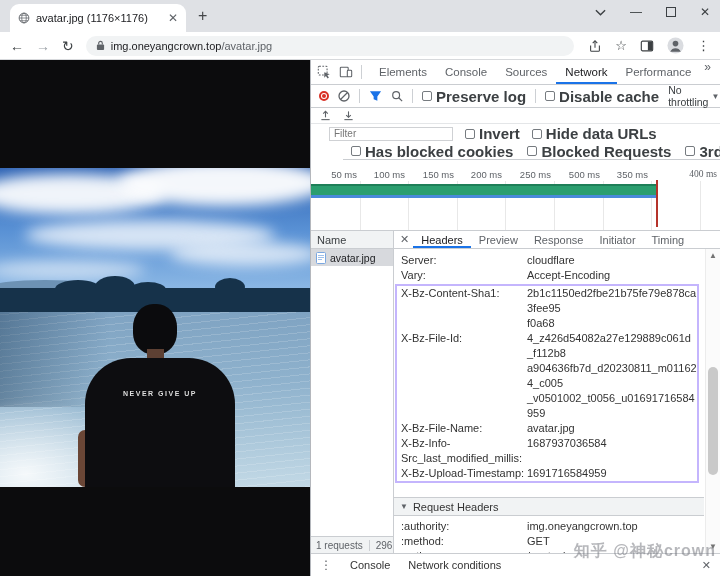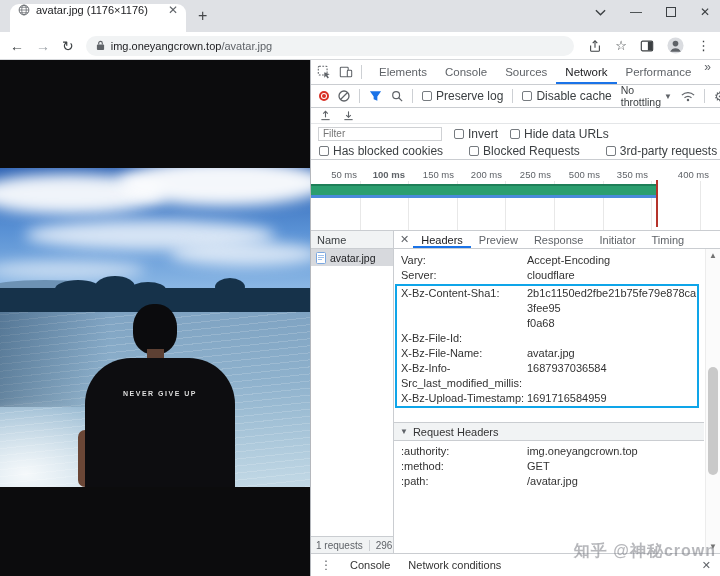--- a/index.html
+++ b/index.html
@@ -2,21 +2,21 @@
 <html><head>
 <meta charset="utf-8">
 <style>
   * { box-sizing: border-box; margin: 0; padding: 0; }
   html,body { width:720px; height:576px; overflow:hidden; background:#fff;
               font-family:"Liberation Sans", sans-serif; }
 
   
   .tabstrip { height:32px; background:#dfe1e5; position:relative; }
   .tab { position:absolute; left:10px; bottom:0; width:176px; height:28px; background:#fff;
-         border-radius:9px 9px 0 0; display:flex; padding:0 8px; gap:6px; }
+         border-radius:9px 9px 0 0; display:flex; align-items:center; padding:0 8px; gap:6px; }
   .tab-title { font-size:11px; color:#202124; flex:1; white-space:nowrap; overflow:hidden; }
   .tab-close { font-size:12px; color:#5f6368; line-height:1; }
   .newtab { position:absolute; left:198px; top:7px; font-size:16px; color:#45474a; }
   .winctl { position:absolute; right:10px; top:5px; display:flex; gap:24px; align-items:center; color:#3c4043; }
   .winctl .sym { font-size:12px; }
   .maxbox { width:10px; height:10px; border:1.4px solid #3c4043; }
 
   .toolbar { height:28px; background:#fff; display:flex; align-items:center; padding:0 10px; gap:12px;
              border-bottom:1px solid #d7d9dc; }
   .navic { font-size:14px; color:#3c4043; line-height:1; }
@@ -79,32 +79,32 @@
   .dt-tab.active { color:#202124; box-shadow:inset 0 -2px 0 #1a73e8; }
   .more-tabs { font-size:12px; color:#5f6368; padding:0 4px; }
   .gear { font-size:13px; color:#5f6368; line-height:1; }
 
   .dt-net { height:23px; border-bottom:1px solid #cacdd1; display:flex; align-items:center; gap:9px; padding:0 8px; }
   .rec { width:10px; height:10px; border:2px solid #d93025; border-radius:50%; position:relative; flex:none; }
   .rec::after { content:""; position:absolute; left:1px; top:1px; width:4px; height:4px;
                 background:#d93025; border-radius:50%; }
   .cbrow { display:flex; align-items:center; gap:4px; }
   .cb { width:10px; height:10px; border:1px solid #767b80; border-radius:2px; background:#fff; flex:none; }
-  .cbl { font-size:12px; color:#3c4043; white-space:nowrap; }
+  .cbl { font-size:15px; color:#3c4043; white-space:nowrap;font-weight:bold; }
   .throttle { display:flex; align-items:center; gap:3px; font-size:10.5px; color:#3c4043; }
   .caret { font-size:8px; color:#5f6368; }
 
   .dt-har { height:16px; border-bottom:1px solid #e4e6e8; display:flex; align-items:center; gap:12px; padding:0 9px; }
-  .dt-filterrow { height:19px; display:flex; align-items:center; gap:12px; padding:0 7px; }
+  .dt-filterrow { height:19px; display:flex; align-items:center; gap:12px; padding:0 18px; }
   .filter-input { width:124px; height:14px; border:1px solid #cfd1d4; font-size:10px; padding:0 4px;
                   color:#333; font-family:"Liberation Sans",sans-serif; outline:none; }
   .dt-pills { height:18px; display:flex; align-items:center; padding:0 5px; overflow:hidden; }
   .pill { font-size:10.5px; color:#5f6368; padding:1px 4px; white-space:nowrap; }
   .pill.active { background:#dfe1e5; border-radius:3px; color:#202124; }
-  .dt-checks { height:17px; border-bottom:1px solid #cacdd1; display:flex; align-items:center; gap:26px; padding:0 8px; }
+  .dt-checks { height:17px; border-bottom:1px solid #cacdd1; display:flex; align-items:center; gap:14px; padding:0 8px;margin-left:32px; }
 
   .dt-overview { height:64px; border-bottom:1px solid #cacdd1; position:relative; background:#fff;margin-top:7px; }
   .gl { position:absolute; top:14px; bottom:0; width:1px; background:#e8e8e8; }
   .glabel { position:absolute; top:2px; width:46px; text-align:right; font-size:9.5px; color:#5f6368; }
   .bar-green { position:absolute; left:0; top:17px; width:345px; height:11px; background:#2b9e6f;
                border-top:2px solid #1e7f58; }
   .bar-blue { position:absolute; left:0; top:28px; width:345px; height:3px; background:#4a89da; }
   .redline { position:absolute; left:345px; top:13px; bottom:3px; width:2px; background:#b5332b; }
 
   .dt-body { flex:1; display:flex; min-height:0; position:relative; }
@@ -119,21 +119,21 @@
 
   .detail { flex:1; display:flex; flex-direction:column; min-width:0; position:relative; }
   .dtabs { height:18px; border-bottom:1px solid #cacdd1; display:flex; align-items:center; padding-left:6px; }
   .dtab { font-size:11px; color:#5f6368; padding:0 8px; height:100%; display:flex; align-items:center; }
   .dtab.active { color:#202124; box-shadow:inset 0 -2px 0 #1a73e8; }
   .dclose { font-size:11px; color:#5f6368; margin-right:4px; }
   .dscroll { flex:1; overflow:hidden; padding:4px 16px 0 0; }
   .hrow { display:flex; font-size:11px; line-height:15px; padding-left:7px; }
   .hname { width:126px; flex:none; color:#333; white-space:pre-wrap; }
   .hval  { flex:1; color:#333; white-space:pre-wrap; overflow-wrap:anywhere; }
-  .redbox { border:2px solid #0ea5e9; margin:1px 5px 14px 1px; }
+  .redbox { border:2px solid #c4b5fd; margin:1px 5px 14px 1px; }
   .redbox .hrow { padding-left:4px; }
   .sechead { height:19px; background:#f1f3f4; border-top:1px solid #cacdd1; border-bottom:1px solid #cacdd1;
              margin:6px 0 3px 0; display:flex; align-items:center; gap:5px; padding-left:6px;
              font-size:11px; color:#333; }
   .tri { font-size:8px; color:#5f6368; }
 
   .sbar { position:absolute; top:18px; right:0; bottom:0; width:15px; background:#fbfbfb;
           border-left:1px solid #ececec; }
   .sb-up { position:absolute; top:2px; left:0; right:0; text-align:center; font-size:8px; color:#737373; }
   .sb-dn { position:absolute; bottom:2px; left:0; right:0; text-align:center; font-size:8px; color:#737373; }
@@ -368,27 +368,27 @@
     <div class="dt-overview">
       <div class="gl" style="left:49px;"></div>
         <div class="gl" style="left:97px;"></div>
       <div class="gl" style="left:146px;"></div>
         <div class="gl" style="left:194px;"></div>
       <div class="gl" style="left:243px;"></div>
         <div class="gl" style="left:292px;"></div>
       <div class="gl" style="left:340px;"></div>
         <div class="gl" style="left:389px;"></div>
       <span class="glabel" style="left:0px;">50 ms</span>
-      <span class="glabel" style="left:48px;font-weight:bold;">100 ms</span>
+      <span class="glabel" style="left:48px;">100 ms</span>
       <span class="glabel" style="left:97px;">150 ms</span>
       <span class="glabel" style="left:145px;">200 ms</span>
       <span class="glabel" style="left:194px;">250 ms</span>
       <span class="glabel" style="left:243px;">500 ms</span>
       <span class="glabel" style="left:291px;">350 ms</span>
-      <span class="glabel" style="left:352px;">400 ms</span>
+      <span class="glabel" style="left:360px;font-family:Liberation Serif, serif;">400 ms</span>
       <div class="bar-green"></div>
       <div class="bar-blue"></div>
       <div class="redline"></div>
     </div>
 
     <div class="dt-body">
       <div class="names">
         <div class="colhead">Name</div>
         <div class="reqrow">
           <span>
@@ -411,36 +411,39 @@
           <span class="dclose">✕</span>
           <span class="dtab active">Headers</span>
           <span class="dtab">Preview</span>
           <span class="dtab">Response</span>
           <span class="dtab">Initiator</span>
           <span class="dtab">Timing</span>
         </div>
 
         <div class="dscroll">
           <div class="hrow">
+            <span class="hname">Server:</span>
+            <span class="hval">cloudflare</span>
+          </div>
+          <div class="hrow">
             <span class="hname">Vary:</span>
             <span class="hval">Accept-Encoding</span>
-          </div>
-          <div class="hrow">
-            <span class="hname">Server:</span>
-            <span class="hval">cloudflare</span>
           </div>
 
           <div class="redbox">
             <div class="hrow">
               <span class="hname">X-Bz-Content-Sha1:</span>
               <span class="hval">2b1c1150ed2fbe21b75fe79e878ca3fee95
 f0a68</span>
             </div>
             <div class="hrow">
               <span class="hname">X-Bz-File-Id:</span>
+              <span class="hval">4_z426d54082a27e129889c061d_f112b8
+a904636fb7d_d20230811_m011624_c005
+_v0501002_t0056_u01691716584959</span>
             </div>
             <div class="hrow">
               <span class="hname">X-Bz-File-Name:</span>
               <span class="hval">avatar.jpg</span>
             </div>
             <div class="hrow">
               <span class="hname">X-Bz-Info-
 Src_last_modified_millis:</span>
               <span class="hval">1687937036584</span>
             </div>

